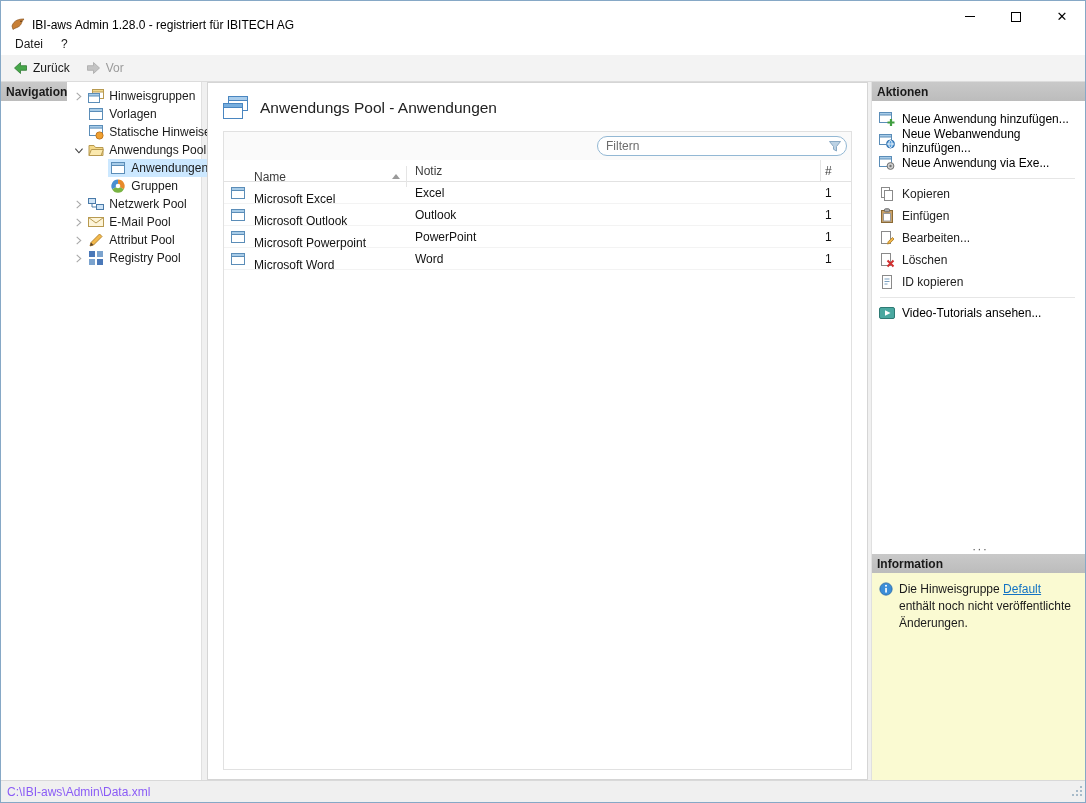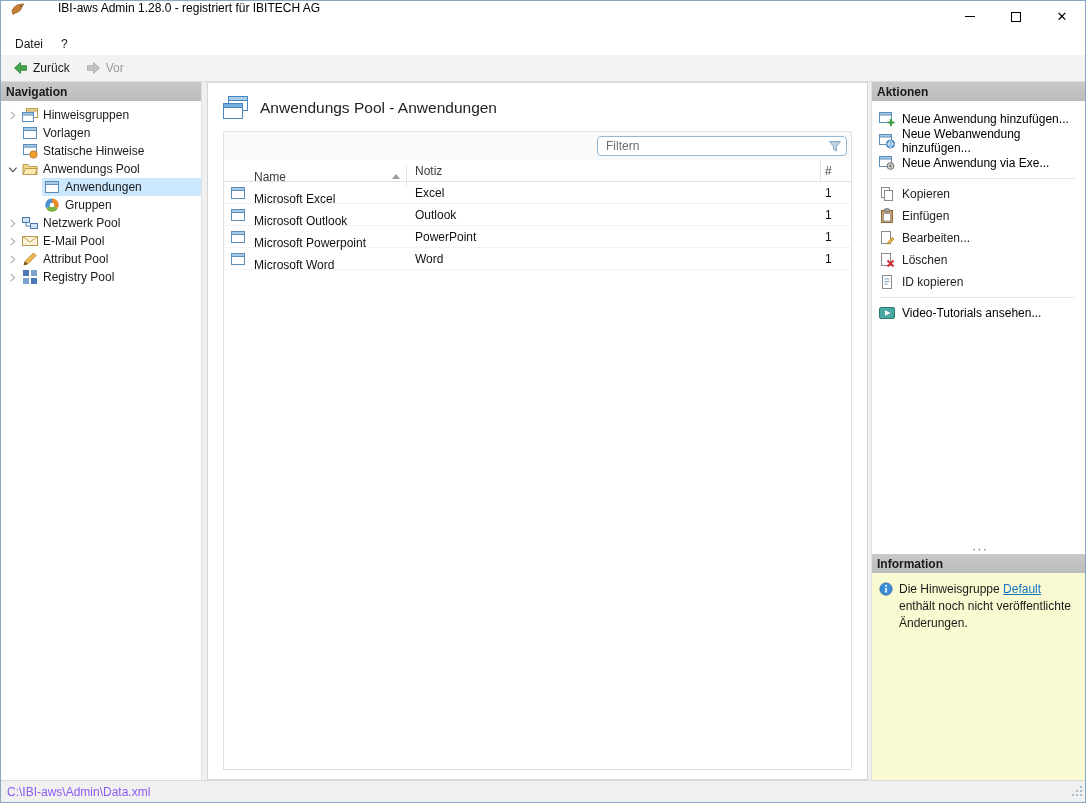--- a/index.html
+++ b/index.html
@@ -1,21 +1,21 @@
 <!DOCTYPE html>
 <html><head>
 <meta charset="utf-8">
 <style>
   * { box-sizing: border-box; margin: 0; padding: 0; }
   html,body { width:1086px; height:803px; overflow:hidden; }
   body { font-family:"Liberation Sans","DejaVu Sans",sans-serif; font-size:12px; color:#1a1a1a; background:#fff; }
   .window { width:1086px; height:803px; border:1px solid #86a8c6; background:#f0f0f0; display:flex; flex-direction:column; }
 
   
-  .titlebar { height:31px; background:#fff; display:flex; align-items:flex-start; flex:0 0 auto;gap:26px; }
+  .titlebar { height:31px; background:#fff; display:flex; align-items:flex-end; flex:0 0 auto; }
   .app-icon { margin:0 6px 0 9px; display:flex; }
   .title-text { font-size:12px; color:#000; }
   .win-controls { margin-left:auto; display:flex; height:100%; }
   .win-btn { width:46px; height:100%; display:flex; align-items:center; justify-content:center; font-size:13px; color:#000; }
   .min-glyph { display:inline-block; width:10px; height:1px; background:#000; }
   .max-glyph { display:inline-block; width:10px; height:10px; border:1px solid #000; }
 
   
   .menubar { height:23px; background:#fff; display:flex; align-items:center; padding-left:5px; flex:0 0 auto; }
   .menu-item { padding:0 9px; height:100%; display:flex; align-items:center; color:#1a1a1a; }
@@ -23,37 +23,37 @@
   
   .toolbar { height:27px; background:#f3f3f3; border-bottom:1px solid #dcdcdc; display:flex; align-items:center; padding-left:5px; gap:2px; flex:0 0 auto; }
   .tool-btn { display:flex; align-items:center; gap:5px; padding:3px 7px; color:#1a1a1a; }
   .tool-btn.disabled { color:#9b9b9b; }
 
   
   .content { flex:1; display:flex; min-height:0; background:#f0f0f0; }
   .panel-header { height:19px; background:linear-gradient(#c9c9c9,#bcbcbc); font-weight:bold; font-size:12px; color:#1a1a1a; display:flex; align-items:center; padding-left:5px; flex:0 0 auto; }
 
   
-  .nav-panel { width:201px; background:#fff; border-right:1px solid #e0e0e0; display:flex; flex-direction:column; }
+  .nav-panel { width:201px; background:#fff; border-right:1px solid #e0e0e0; display:flex; flex-direction:row; }
   .tree { padding-top:5px; }
   .tree-item { height:18px; display:flex; align-items:center; }
   .chev { width:16px; margin-left:3px; display:flex; justify-content:center; align-items:center; flex:0 0 auto; }
   .row-inner { display:flex; align-items:center; flex:1; height:100%; padding-left:2px; }
   .tree-item.child { padding-left:41px; }
   .tree-item.selected .row-inner { background:#cce8ff; }
   .tree-label { margin-left:5px; white-space:nowrap; }
   .i16 { width:16px; height:16px; flex:0 0 auto; }
 
   
   .main-panel { flex:1; background:#fff; border:1px solid #d5d5d5; margin:0 3px 0 5px; display:flex; flex-direction:column; min-width:0; }
   .main-header { display:flex; align-items:center; gap:11px; padding:12px 14px 11px 14px; flex:0 0 auto; }
   .main-title { font-size:15.5px; color:#222; }
   .grid-box { margin:0 15px 9px 15px; border:1px solid #e1e1e1; flex:1; display:flex; flex-direction:column; min-height:0; background:#fff; }
   .filter-bar { display:flex; justify-content:flex-end; padding:4px 4px; background:#fafafa; flex:0 0 auto; }
-  .filter-box { width:250px; height:20px; border:1px solid #93b8d4; border-radius:4px; background:#fff; display:flex; align-items:center; padding:0 4px 0 8px; }
+  .filter-box { width:250px; height:20px; border:1px solid #93b8d4; border-radius:10px; background:#fff; display:flex; align-items:center; padding:0 4px 0 8px; }
   .filter-input { flex:1; border:none; outline:none; font:inherit; color:#1a1a1a; background:transparent; min-width:0; }
   .filter-input::placeholder { color:#6d6d6d; }
   .thead { display:flex; height:22px; align-items:center; border-bottom:1px solid #e2e2e2; color:#3c3c3c; flex:0 0 auto; }
   .col-icon { width:28px; display:flex; justify-content:center; flex:0 0 auto; }
   .col-name { width:155px; display:flex; align-items:center; padding-left:2px; flex:0 0 auto;margin-top:12px; }
   .col-notiz { flex:1; padding-left:8px; min-width:0; }
   .col-count { width:30px; padding-left:4px; flex:0 0 auto; }
   .thead .col-name, .thead .col-notiz { border-right:1px solid #e5e5e5; height:100%; display:flex; align-items:center; }
   .sort-icon { margin-left:auto; margin-right:6px; display:flex; }
   .trow { display:flex; height:22px; align-items:center; border-bottom:1px solid #f3f3f3; color:#111; flex:0 0 auto; }

